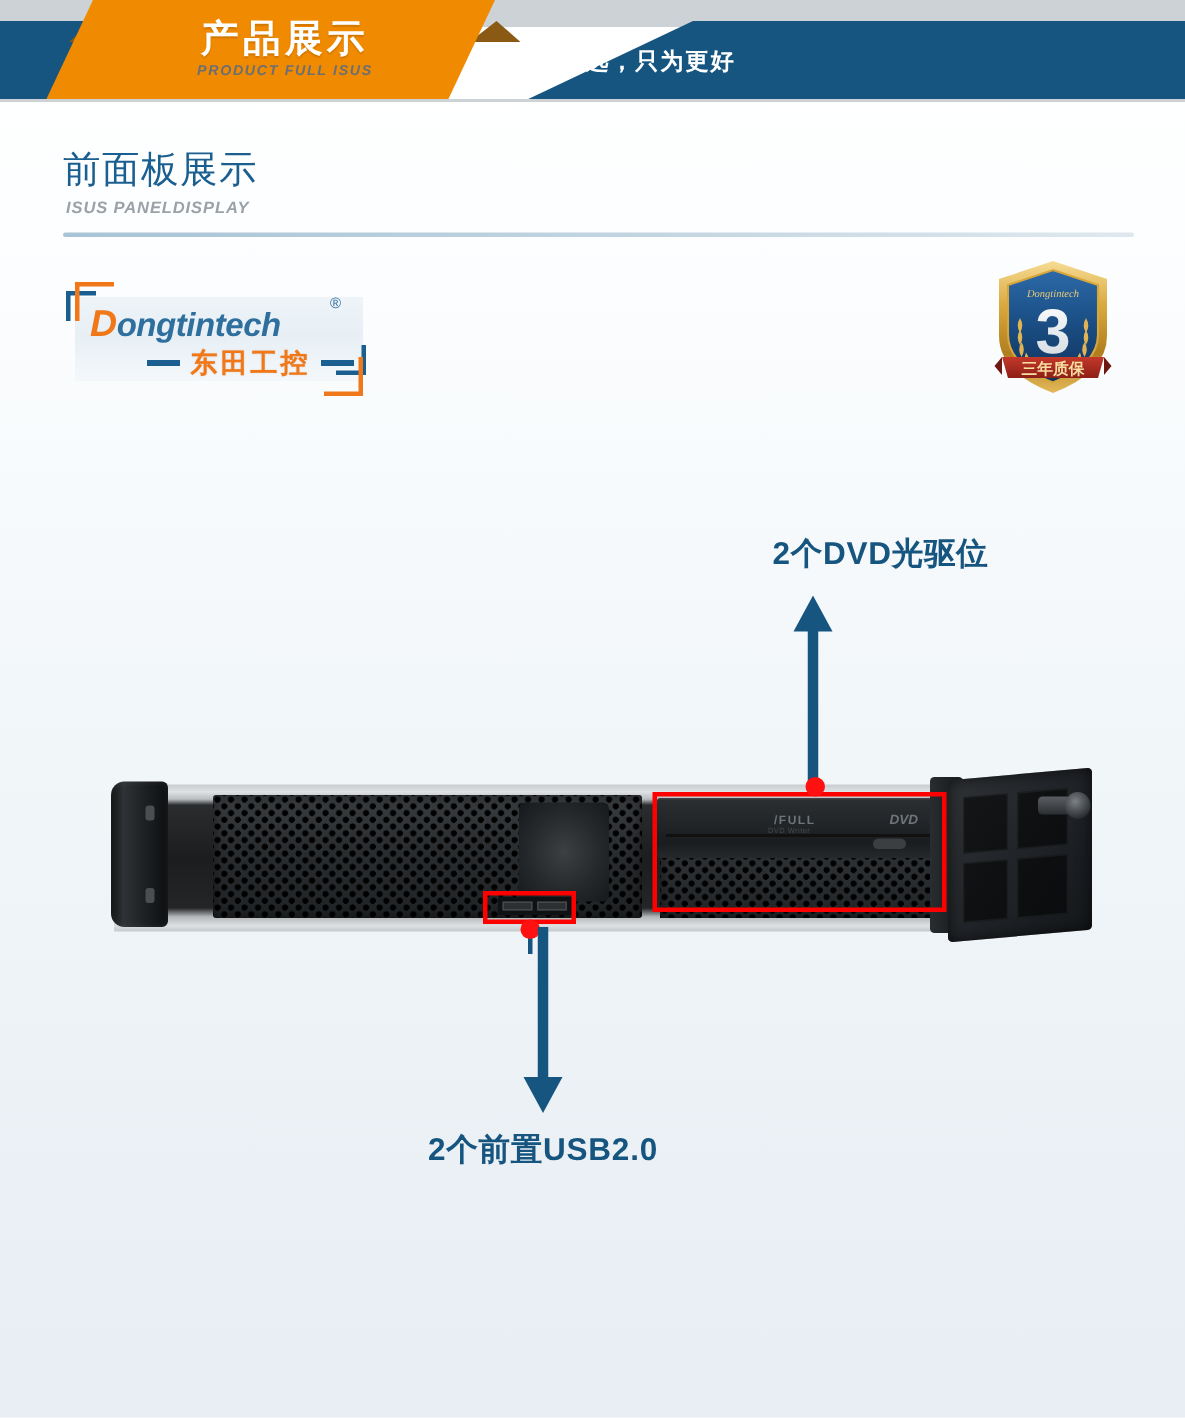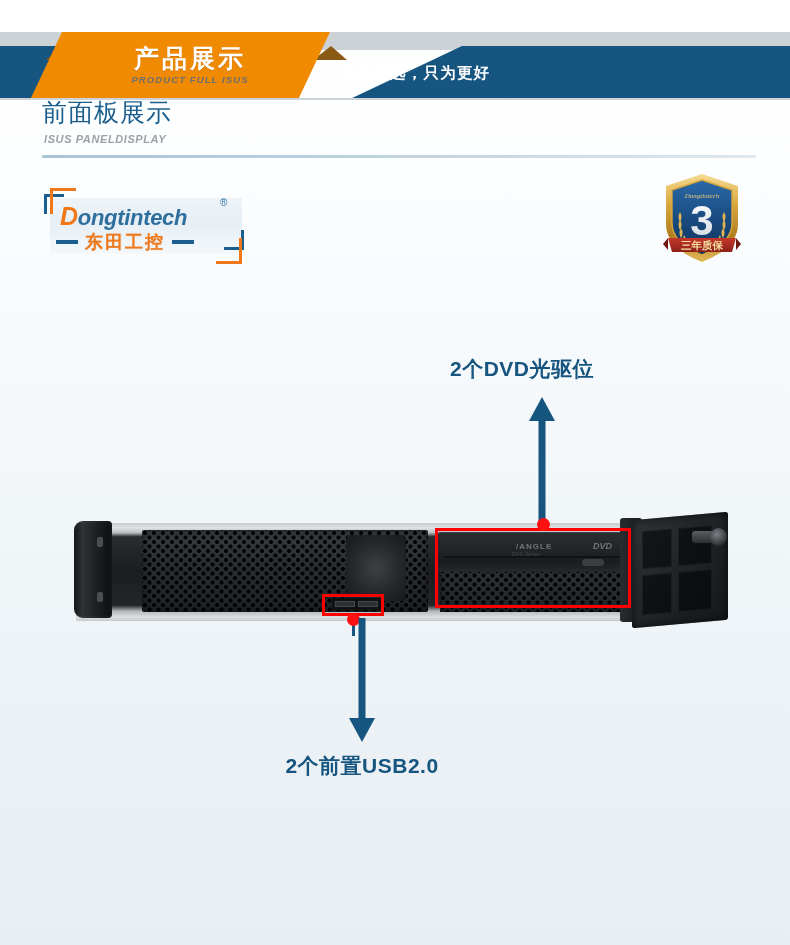--- a/index.html
+++ b/index.html
@@ -7,21 +7,21 @@
     width:790px; height:945px;
     font-family:"Liberation Sans","DejaVu Sans",sans-serif;
     overflow:hidden;
   }
   body {
     position:relative;
     background:linear-gradient(to bottom,#ffffff 0%,#fdfeff 16%,#f7fafc 34%,#f1f6f9 55%,#ebf1f5 78%,#e8eef3 100%);
   }
 
   
-  .banner { position:absolute; left:0; top:0; width:790px; height:68px;margin-top:32px; }
+  .banner { position:absolute; left:0; top:0; width:790px; height:68px; }
   .banner .strip-gray {
     position:absolute; left:0; top:0; width:790px; height:18px;
     background:#cdd2d6;
   }
   .banner .blue-left {
     position:absolute; left:0; top:14px; width:200px; height:54px;
     background:#155580;
     clip-path:polygon(0 0, 60px 0, 175px 54px, 0 54px);
   }
   .banner .blue-right {
@@ -100,43 +100,43 @@
     color:#2f6f9e; letter-spacing:-0.3px;
     font-family:"Liberation Sans","DejaVu Sans",sans-serif;
   }
   .logo-en .d { color:#f07818; font-size:25px; }
   .logo-reg {
     position:absolute; left:178px; top:15px;
     font-size:10px; color:#2f6f9e;
   }
   .logo-cn-row {
     position:absolute; left:14px; top:48px; width:180px;
-    display:flex; align-items:center; gap:7px;
+    display:flex; align-items:center; gap:7px;justify-content:flex-end;
   }
   .logo-dash { height:4px; background:#1a5f8f; flex:0 0 22px; }
   .logo-cn {
     font-size:18px; font-weight:bold; color:#f07818; letter-spacing:2px;
     text-shadow:0 0 1px rgba(200,90,10,.35);
   }
   .corner {
     position:absolute; width:26px; height:26px;
   }
   .corner.tl { left:8px; top:6px; border-left:3px solid #f07818; border-top:3px solid #f07818; }
   .corner.tl2 { left:2px; top:12px; width:20px; height:20px; border-left:3px solid #1a5f8f; border-top:3px solid #1a5f8f; }
   .corner.br { left:174px; top:56px; border-right:3px solid #f07818; border-bottom:3px solid #f07818; }
   .corner.br2 { left:182px; top:48px; width:20px; height:20px; border-right:3px solid #1a5f8f; border-bottom:3px solid #1a5f8f; }
 
   
   .badge { position:absolute; left:662px; top:172px; width:80px; height:92px; }
   .badge svg { display:block; }
 
   
   .callout-top {
-    position:absolute; left:450px; top:355px; width:220px;
-    text-align:left;
+    position:absolute; left:477px; top:355px; width:220px;
+    text-align:center;
     color:#16557f; font-size:21px; font-weight:bold; letter-spacing:0.5px;
   }
   .callout-bottom {
     position:absolute; left:252px; top:752px; width:220px;
     text-align:center;
     color:#16557f; font-size:21px; font-weight:bold; letter-spacing:0.5px;
   }
   .arrow-up {
     position:absolute; left:535px; top:397px; width:14px; height:130px;
   }
@@ -366,21 +366,21 @@
 </div>
 
 <div class="server">
   <div class="chassis"></div>
 </div>
 <div class="handle-left"></div>
 <div class="mesh"></div>
 <div class="fan"></div>
 <div class="mesh-right"></div>
 <div class="dvd">
-  <span class="brand">/ANGLE</span>
+  <span class="brand">/FULL</span>
   <span class="sub">DVD Writer</span>
   <span class="dvdlogo">DVD</span>
   <span class="slot"></span>
   <span class="eject"></span>
 </div>
 <div class="usb-ports">
   <span class="p" style="left:3px"></span>
   <span class="p" style="left:26px"></span>
 </div>
 <div class="io-strip">

